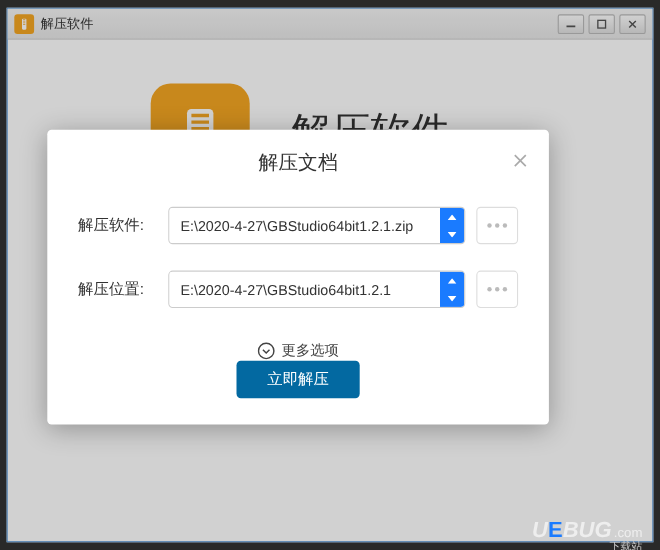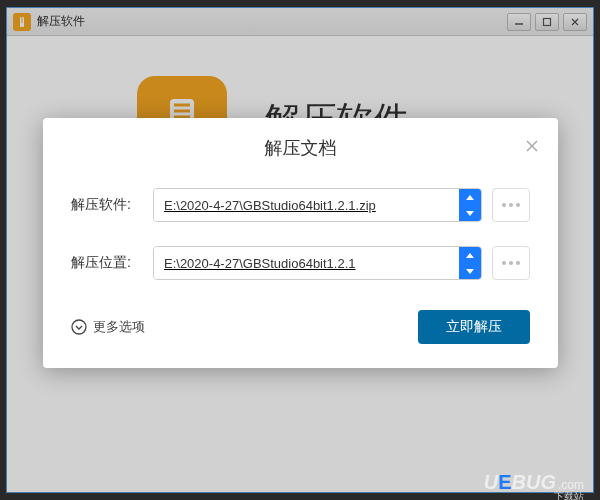--- a/index.html
+++ b/index.html
@@ -14,37 +14,37 @@
 .tb-btn { width: 24px; height: 18px; border: 1px solid #bbb; background: linear-gradient(#fff,#e0e0e0); border-radius: 2px; display: flex; align-items: center; justify-content: center; cursor: pointer; }
 .tb-btn svg { width: 10px; height: 10px; }
 
 .main-content { position: relative; padding-top: 48px; display: flex; flex-direction: column; align-items: center; }
 .app-logo { position: absolute; top: 40px; left: 130px; width: 90px; height: 90px; background: #f5a623; border-radius: 18px; display: flex; align-items: center; justify-content: center; }
 .app-logo svg { width: 56px; height: 56px; }
 .app-name { position: absolute; top: 60px; left: 258px; font-size: 36px; color: #333; font-weight: 400; }
 
 .overlay { position: absolute; inset: 0; background: rgba(0,0,0,0.18); }
 
-.dialog { position: absolute; top: 118px; left: 43px; width: 515px; background: #fff; border-radius: 4px; box-shadow: 0 4px 24px rgba(0,0,0,0.3); padding: 18px 0 24px; }
+.dialog { position: absolute; top: 118px; left: 43px; width: 456px; background: #fff; border-radius: 4px; box-shadow: 0 4px 24px rgba(0,0,0,0.3); padding: 18px 0 24px; }
 .dlg-header { text-align: center; position: relative; margin-bottom: 28px; }
 .dlg-title { font-size: 18px; color: #333; }
 .dlg-close { position: absolute; right: 16px; top: 0; width: 20px; height: 20px; cursor: pointer; display: flex; align-items: center; justify-content: center; }
 .dlg-close svg { width: 14px; height: 14px; stroke: #aaa; }
 
 .form-row { display: flex; align-items: center; padding: 0 28px; margin-bottom: 24px; gap: 10px; }
 .form-label { width: 72px; font-size: 14px; color: #333; }
-.combo { flex: 1; height: 34px; border: 1px solid #ccc; border-radius: 4px; display: flex; align-items: center; overflow: hidden; text-decoration: underline; }
+.combo { flex: 1; height: 34px; border: 1px solid #ccc; border-radius: 4px; display: flex; align-items: center; overflow: hidden; }
 .combo input { flex: 1; border: none; outline: none; padding: 0 10px; font-size: 13px; color: #333; height: 100%; }
 .combo-spin { width: 22px; height: 100%; background: #1a7bff; display: flex; flex-direction: column; cursor: pointer; }
 .combo-spin div { flex: 1; display: flex; align-items: center; justify-content: center; }
 .combo-spin svg { width: 8px; height: 5px; fill: #fff; }
 .browse-btn { width: 38px; height: 34px; border: 1px solid #ddd; border-radius: 4px; background: #fff; cursor: pointer; display: flex; align-items: center; justify-content: center; gap: 3px; }
 .browse-btn span { width: 4px; height: 4px; background: #bbb; border-radius: 50%; }
 
-.dlg-footer { display: flex; align-items: center; justify-content: space-between; padding: 0 28px; margin-top: 30px; }
+.dlg-footer { display: flex; align-items: center; justify-content: space-between; padding: 0 28px; margin-top: 30px; flex-direction: column; }
 .more-opts { display: flex; align-items: center; gap: 6px; font-size: 13px; color: #444; cursor: pointer; }
 .more-opts svg { width: 16px; height: 16px; }
 .extract-btn { width: 112px; height: 34px; background: #0369a1; color: #fff; border: none; border-radius: 4px; font-size: 14px; cursor: pointer; }
 
 .watermark { position: absolute; right: 16px; bottom: 6px; color: #eee; font-family: Arial, sans-serif; font-size: 20px; font-weight: bold; font-style: italic; display: flex; align-items: baseline; }
 .watermark .com { font-size: 12px; font-weight: normal; font-style: normal; margin-left: 2px; margin-top: 41px; }
 .watermark .sub { position: absolute; right: 0; bottom: -10px; font-size: 10px; font-weight: normal; font-style: normal; color: #ccc; }
 .wm-e { color: #1a7bff; font-style: normal;}
 </style>
 </head>

